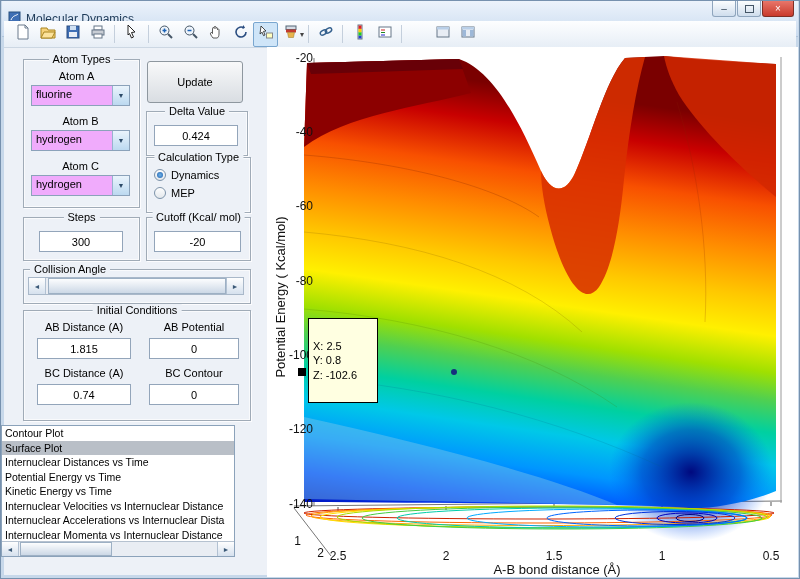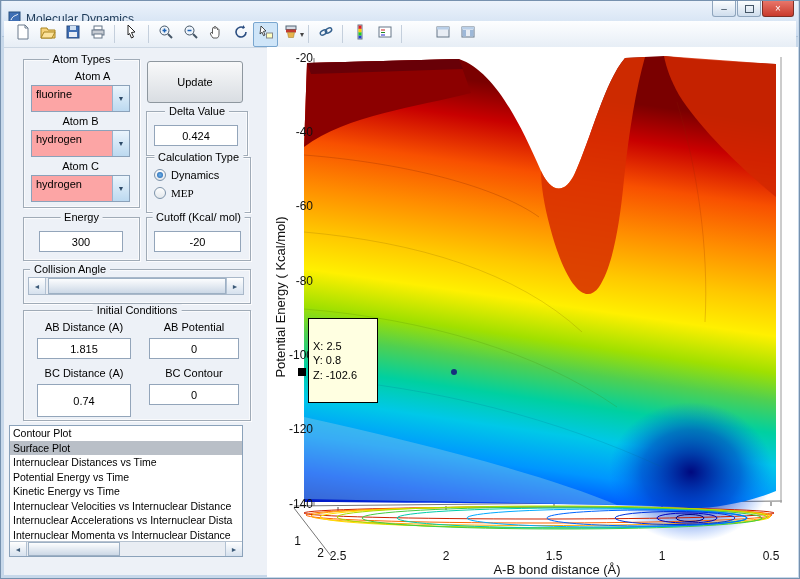--- a/index.html
+++ b/index.html
@@ -17,34 +17,34 @@
   .tbtn.pressed{background:#cfe5f8;border-color:#79a6cf;}
   .tsep{width:1px;height:18px;background:#c4cfdc;margin:0 4px;}
   .caret{font-size:8px;color:#444;margin-left:-3px;}
   
   .gbox{position:absolute;border:1px solid #a0abb7;box-shadow:inset 0 0 0 1px rgba(255,255,255,.65),1px 1px 0 rgba(255,255,255,.8);}
   .gtitle{position:absolute;top:-7px;background:#edf1f7;padding:0 4px;font-size:11px;white-space:nowrap;color:#000;}
   .gtitle.center{left:50%;transform:translateX(-50%);}
   .gtitle.left{left:6px;}
   .lbl{position:absolute;font-size:11px;color:#000;white-space:nowrap;}
   .lblc{text-align:center;}
-  .combo{position:absolute;height:27px;background:#fca5a5;border:1px solid #8ba2ba;display:flex;box-sizing:border-box;}
+  .combo{position:absolute;height:21px;background:#f0abfc;border:1px solid #8ba2ba;display:flex;box-sizing:border-box;}
   .combo .val{flex:1;font-size:11px;padding:2px 0 0 4px;overflow:hidden;white-space:nowrap;}
   .combo .cbtn{width:16px;background:linear-gradient(#eaf4fc,#bcd9f0);border-left:1px solid #96b4cf;display:flex;align-items:center;justify-content:center;font-size:7px;color:#2c4a68;}
   .tin{position:absolute;background:#fff;border:1px solid #93a5ba;font-family:"Liberation Sans",sans-serif;font-size:11px;text-align:center;box-sizing:border-box;padding:0;}
   .btn{position:absolute;background:linear-gradient(#f8f9fa,#d9dde2);border:1px solid #8e979f;border-radius:3px;font-size:11px;display:flex;align-items:center;justify-content:center;}
   .radio{position:absolute;width:12px;height:12px;border-radius:50%;background:linear-gradient(#fdfdfd,#e4e8ec);border:1px solid #7d93a9;box-sizing:border-box;}
   .radio.sel::after{content:"";position:absolute;inset:2px;border-radius:50%;background:radial-gradient(#6fb3e8,#1f5fae);}
   .sbar{position:absolute;background:#f1f4f8;border:1px solid #a9b8c9;display:flex;box-sizing:border-box;}
   .sbar .ar{width:16px;background:linear-gradient(#fefefe,#d6e1ee);display:flex;align-items:center;justify-content:center;font-size:7px;color:#3c5a78;}
   .sbar .ar.l{border-right:1px solid #b2c1d2;}
   .sbar .ar.r{border-left:1px solid #b2c1d2;}
   .sbar .track{flex:1;position:relative;background:#e9edf3;}
   .sbar .thumb{position:absolute;top:0;bottom:0;background:linear-gradient(#fcfdfe,#ccd8e6);border:1px solid #9db0c4;box-sizing:border-box;}
-  .listbox{position:absolute;left:8px;top:424px;width:234px;height:132px;background:#fff;border:1px solid #8ba2ba;box-sizing:border-box;overflow:hidden;font-size:10.5px;}
+  .listbox{position:absolute;left:0;top:424px;width:234px;height:132px;background:#fff;border:1px solid #8ba2ba;box-sizing:border-box;overflow:hidden;font-size:10.5px;}
   .li{height:14.5px;line-height:14.5px;padding-left:3px;white-space:nowrap;}
   .li.sel{background:#b9bfc7;}
   .lb-hscroll{position:absolute;left:0;right:0;bottom:0;height:15px;border:none;border-top:1px solid #b6c2d0;}
   
   .plot{position:absolute;left:266px;top:46px;width:531px;height:530px;background:#fff;}
   .ylabel{position:absolute;left:13px;top:250px;transform:translate(-50%,-50%) rotate(-90deg);font-size:13px;color:#111;white-space:nowrap;}
   .datatip{position:absolute;left:41px;top:271px;width:60px;background:#ffffe1;border:1px solid #000;font-size:11px;padding:20px 4px;line-height:1.3;color:#000;}
   .dmark{position:absolute;left:31px;top:321px;width:8px;height:8px;background:#000;}
   .sdot{position:absolute;left:184px;top:322px;width:6px;height:6px;border-radius:50%;background:#16307e;}
   svg text{font-family:"Liberation Sans",sans-serif;}
@@ -184,21 +184,21 @@
             <rect x="2" y="3" width="12" height="2.5" fill="#b9cfe8"></rect>
             <rect x="2.5" y="6" width="3.5" height="6.5" fill="#9db8d8"></rect>
             <rect x="10" y="6" width="3.5" height="6.5" fill="#9db8d8"></rect>
           </svg></span>
       </div>
   </div>
 
   <div class="gbox" style="left:22px;top:58px;width:115px;height:147px;">
     <span class="gtitle center">Atom Types</span>
   </div>
-  <div class="lbl lblc" style="left:34px;top:69px;width:115px;">Atom A</div>
+  <div class="lbl lblc" style="left:18px;top:69px;width:115px;">Atom A</div>
   <div class="combo" style="left:30px;top:84px;width:99px;">
     <span class="val">fluorine</span>
     <span class="cbtn">▼</span>
   </div>
   <div class="lbl lblc" style="left:22px;top:114px;width:115px;">Atom B</div>
   <div class="combo" style="left:30px;top:129px;width:99px;">
     <span class="val">hydrogen</span>
     <span class="cbtn">▼</span>
   </div>
   <div class="lbl lblc" style="left:22px;top:159px;width:115px;">Atom C</div>
@@ -213,24 +213,24 @@
     <span class="gtitle center">Delta Value</span>
   </div>
   <input class="tin" style="left: 153px; top: 124px; width: 84px; height: 21px;" value="0.424">
 
   <div class="gbox" style="left:145px;top:156px;width:103px;height:54px;">
     <span class="gtitle center">Calculation Type</span>
   </div>
   <div class="radio sel" style="left:153px;top:168px;"></div>
   <div class="lbl" style="left:170px;top:168px;">Dynamics</div>
   <div class="radio" style="left:153px;top:186px;"></div>
-  <div class="lbl" style="left:170px;top:186px;font-family:Liberation Serif, serif;">MEP</div>
+  <div class="lbl" style="left:170px;top:186px;">MEP</div>
 
   <div class="gbox" style="left:22px;top:216px;width:115px;height:42px;">
-    <span class="gtitle center">Energy</span>
+    <span class="gtitle center">Steps</span>
   </div>
   <input class="tin" style="left: 38px; top: 230px; width: 84px; height: 21px;" value="300">
 
   <div class="gbox" style="left:145px;top:216px;width:103px;height:42px;">
     <span class="gtitle center">Cutoff (Kcal/ mol)</span>
   </div>
   <input class="tin" style="left: 153px; top: 230px; width: 87px; height: 21px;" value="-20">
 
   <div class="gbox" style="left:22px;top:268px;width:226px;height:33px;">
     <span class="gtitle left">Collision Angle</span>
@@ -245,21 +245,21 @@
 
   <div class="gbox" style="left:22px;top:309px;width:226px;height:109px;">
     <span class="gtitle center">Initial Conditions</span>
   </div>
   <div class="lbl lblc" style="left:36px;top:320px;width:94px;">AB Distance (A)</div>
   <div class="lbl lblc" style="left:148px;top:320px;width:90px;">AB Potential</div>
   <input class="tin" style="left: 36px; top: 337px; width: 94px; height: 21px;" value="1.815">
   <input class="tin" style="left: 148px; top: 337px; width: 90px; height: 21px;" value="0">
   <div class="lbl lblc" style="left:36px;top:366px;width:94px;">BC Distance (A)</div>
   <div class="lbl lblc" style="left:148px;top:366px;width:90px;">BC Contour</div>
-  <input class="tin" style="left: 36px; top: 383px; width: 94px; height: 33px;" value="0.74">
+  <input class="tin" style="left: 36px; top: 383px; width: 94px; height: 21px;" value="0.74">
   <input class="tin" style="left: 148px; top: 383px; width: 90px; height: 21px;" value="0">
 
   <div class="listbox">
     <div class="li">Contour Plot</div>
     <div class="li sel">Surface Plot</div>
     <div class="li">Internuclear Distances vs Time</div>
     <div class="li">Potential Energy vs Time</div>
     <div class="li">Kinetic Energy vs Time</div>
     <div class="li">Internuclear Velocities vs Internuclear Distance</div>
     <div class="li">Internuclear Accelerations vs Internuclear Dista</div>

